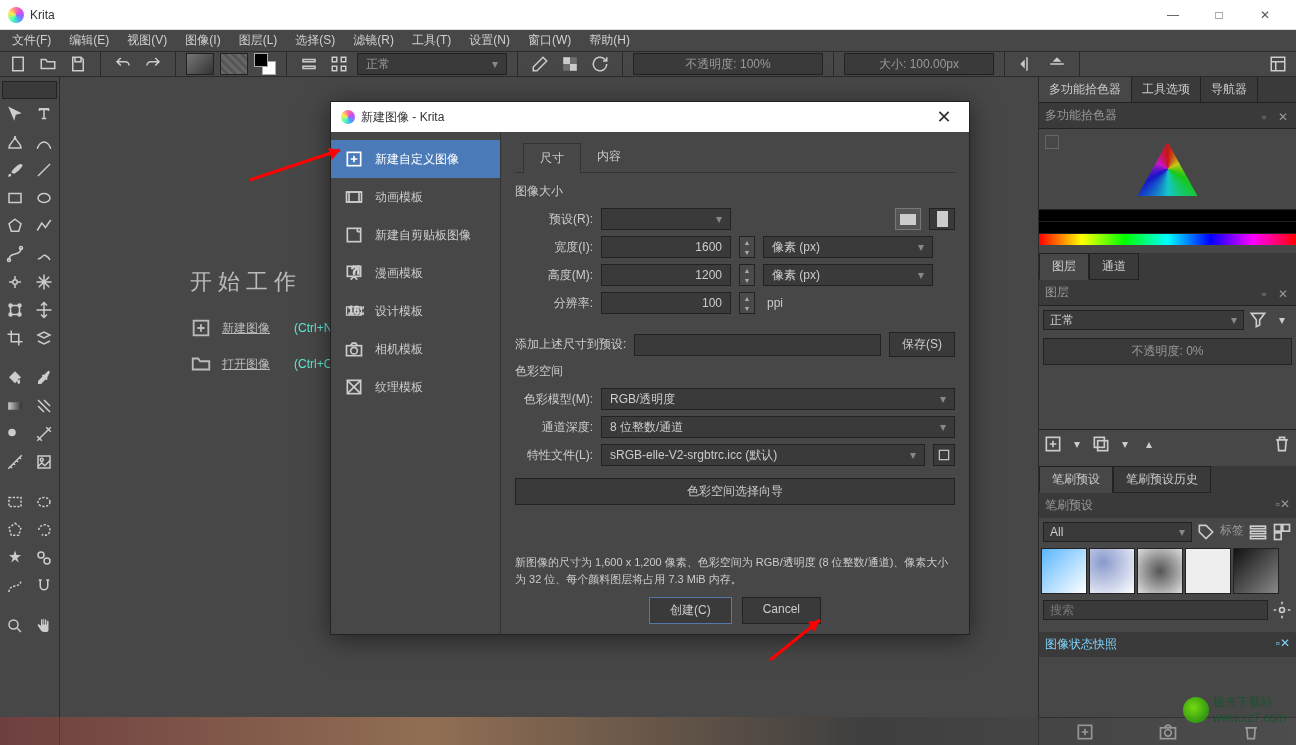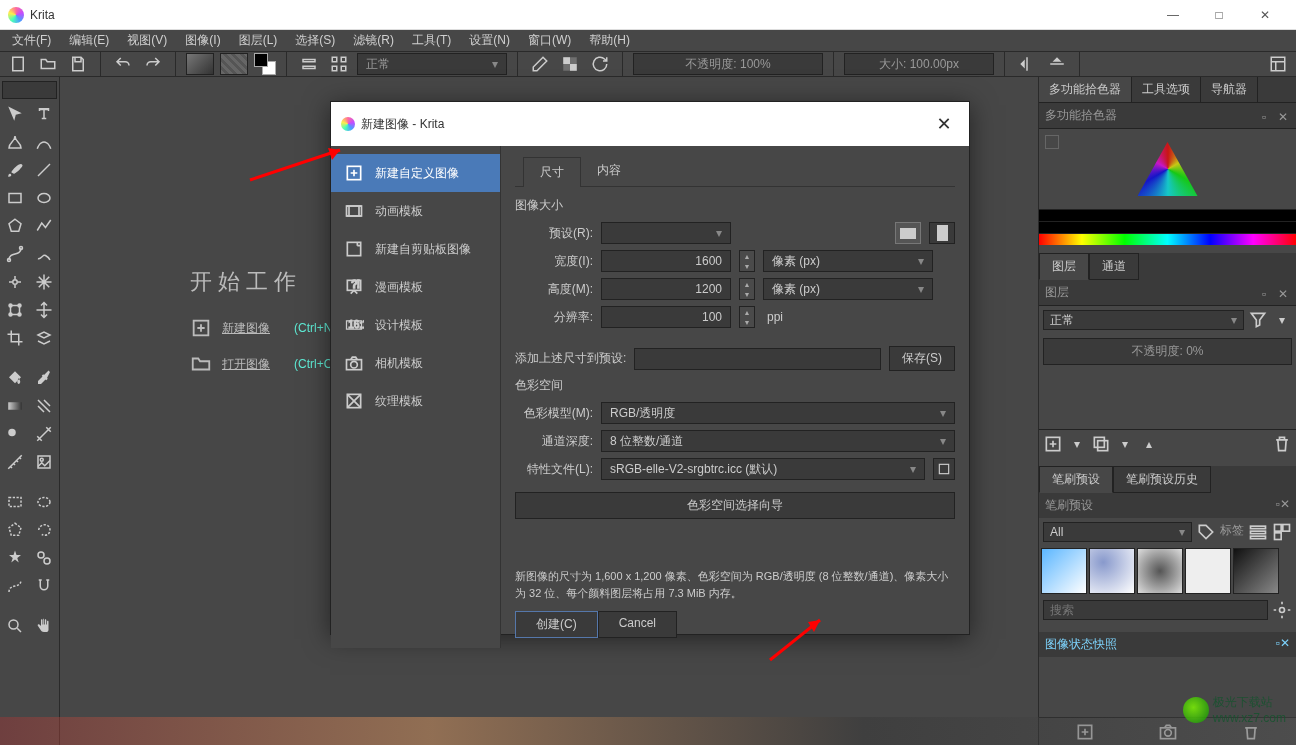--- a/index.html
+++ b/index.html
@@ -87,21 +87,21 @@
 .brush-th.b3 { background: radial-gradient(circle, #555,#ddd); }
 .brush-th.b4 { background: #eee; }
 .brush-th.b5 { background: linear-gradient(135deg,#111,#888); }
 
 .snapshot-hdr { padding: 4px 6px; color: #7dd3fc; background: #3a3a3a; display: flex; justify-content: space-between; }
 .snapshot-area { height: 60px; }
 .snapshot-btns { display: flex; justify-content: space-around; padding: 4px; border-top: 1px solid #222; }
 
 
 .dialog { position: absolute; left: 330px; top: 101px; width: 640px; height: 534px; background: #474747; border: 1px solid #222; box-shadow: 0 4px 24px rgba(0,0,0,0.5); z-index: 100; }
-.dlg-title { height: 44px; background: #fff; display: flex; align-items: center; padding: 0 10px; color: #333; }
+.dlg-title { height: 30px; background: #fff; display: flex; align-items: center; padding: 0 10px; color: #333; }
 .dlg-title .logo { width: 14px; height: 14px; margin-right: 6px; border-radius: 50%; background: conic-gradient(#ff6b9d,#c44cff,#4c9dff,#4cffb8,#ffed4c,#ff6b9d); }
 .dlg-close { margin-left: auto; font-size: 18px; cursor: pointer; color: #333; width:30px; text-align:center;}
 .dlg-body { display: flex; height: calc(100% - 30px); }
 .dlg-side { width: 170px; background: #474747; border-right: 1px solid #333; padding: 8px 0; }
 .side-item { display: flex; align-items: center; gap: 10px; padding: 8px 12px; color: #ccc; cursor: pointer; }
 .side-item.active { background: #4a7ab8; color: #fff; }
 .side-item .ico { width: 22px; height: 22px; display: flex; align-items: center; justify-content: center; }
 .side-item svg { width: 20px; height: 20px; }
 
 .dlg-main { flex: 1; padding: 10px 14px; display: flex; flex-direction: column; }
@@ -122,21 +122,21 @@
 .orient-btn.active { background: #555; border-color: #777; }
 .orient-ic { background: #ccc; }
 .orient-ic.land { width: 16px; height: 11px; }
 .orient-ic.port { width: 11px; height: 16px; }
 .preset-save { background: #3a3a3a; border: 1px solid #222; color: #ccc; padding: 3px 12px; cursor: pointer; }
 .wizard-btn { flex: 1; background: #3a3a3a; border: 1px solid #222; color: #ccc; padding: 4px; text-align: center; cursor: pointer; margin-top:6px;}
 .profile-ic { width: 22px; height: 22px; background: #3a3a3a; border: 1px solid #222; display:flex; align-items:center; justify-content:center; cursor:pointer;}
 
 .dlg-footer { margin-top: auto; }
 .dlg-info { color: #ccc; font-size: 11px; line-height: 1.5; margin-bottom: 10px; }
-.dlg-buttons { display: flex; justify-content: flex-start; }
+.dlg-buttons { display: flex; gap: 10px; justify-content: center; }
 .dlg-btn { background: #3a3a3a; border: 1px solid #222; color: #ccc; padding: 4px 20px; cursor: pointer; }
 .dlg-btn.primary { border-color: #5577aa; }
 
 
 .arrow { position: absolute; z-index: 200; pointer-events: none; }
 .arrow-line { stroke: #ff0000; stroke-width: 3; fill: none; }
 .arrow-head { fill: #ff0000; }
 
 
 .watermark { position: absolute; right: 10px; bottom: 20px; color: #14532d; font-size: 13px; opacity: .8; z-index:300; display:flex; align-items:center; gap:4px;}

